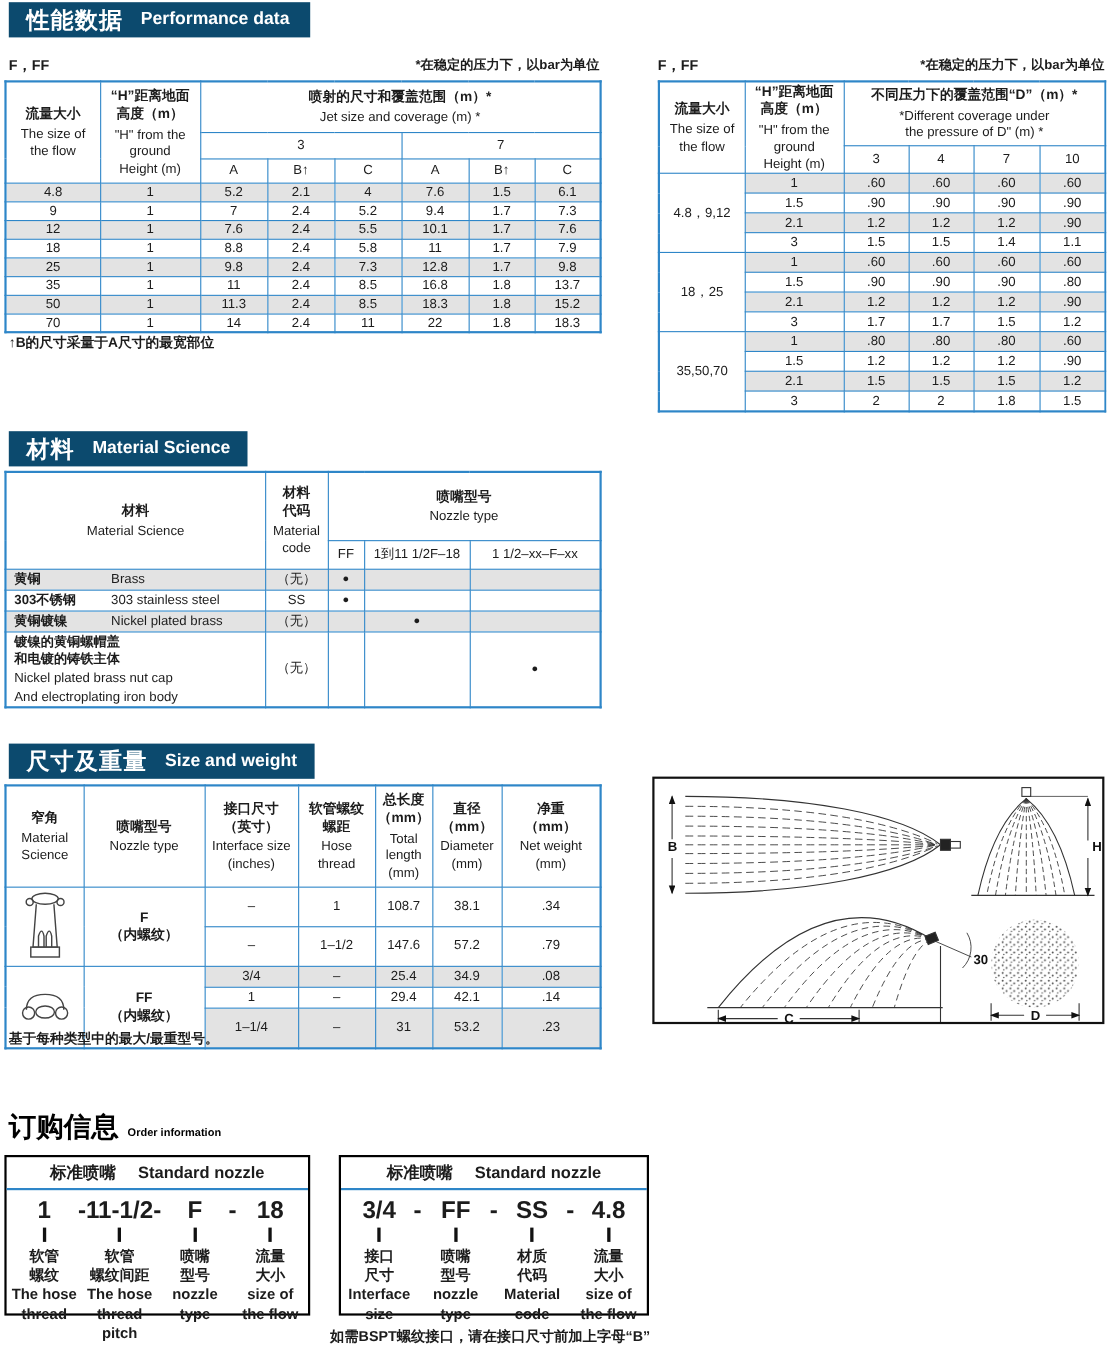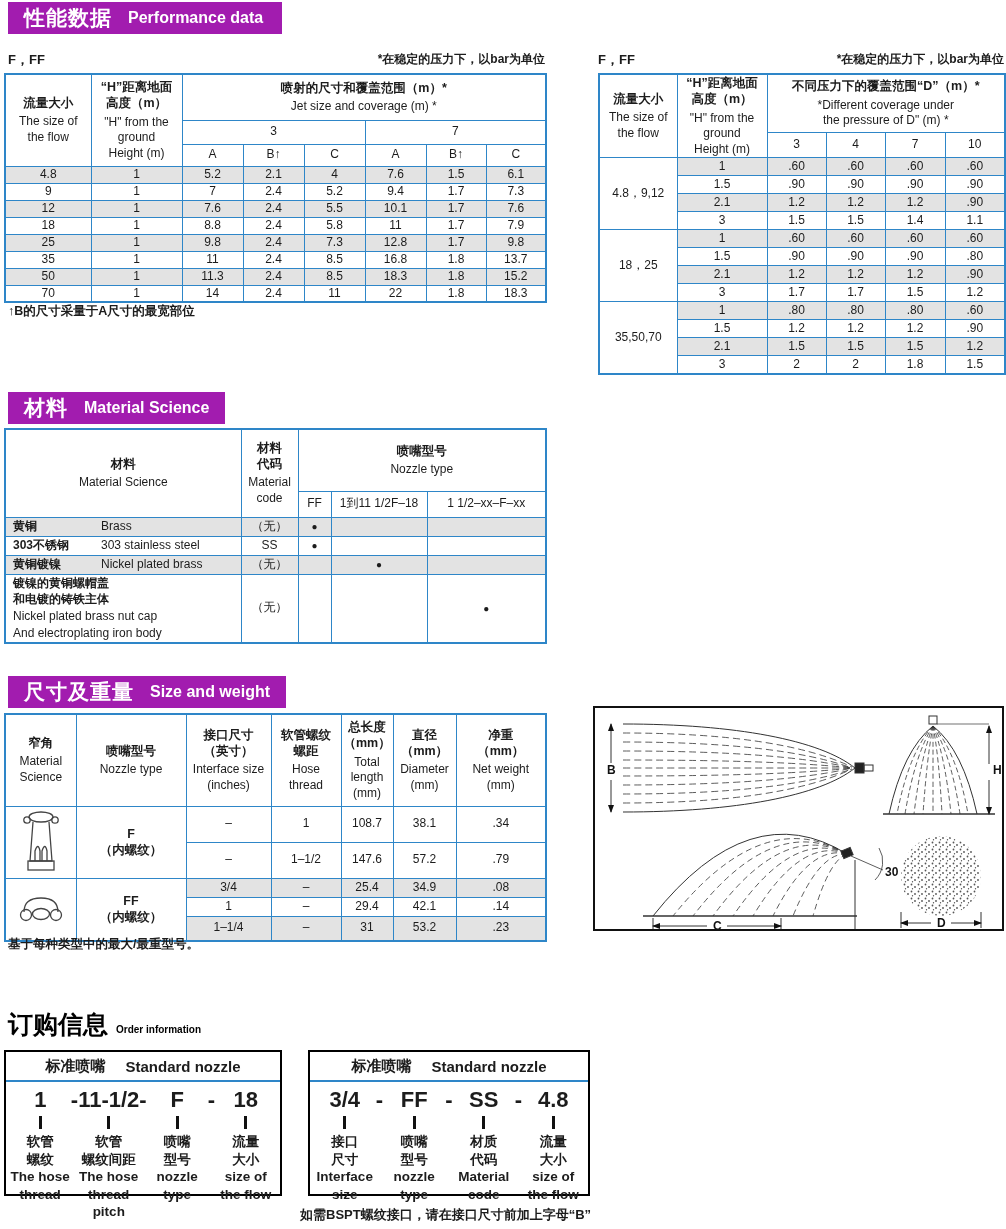--- a/index.html
+++ b/index.html
@@ -1,20 +1,20 @@
 <!DOCTYPE html>
 <html><head>
 <meta charset="utf-8">
 <style>
   html,body{margin:0;padding:0;background:#fff;}
   #page{position:relative;width:1006px;height:1229px;background:#fff;overflow:hidden;
         font-family:"Liberation Sans","DejaVu Sans",sans-serif;color:#1c1c1c;}
 
   
-  .band{position:absolute;background:#a21caf;color:#fff;display:flex;align-items:center;
+  .band{position:absolute;background:#0c4a6e;color:#fff;display:flex;align-items:center;
         padding:0 16px;height:32px;gap:16px;box-sizing:border-box;}
   .bzh{font-size:21px;font-weight:bold;letter-spacing:1px;}
   .ben{font-size:16px;font-weight:bold;}
 
   .model{position:absolute;font-weight:bold;font-size:13px;}
   .pnote{position:absolute;font-weight:bold;font-size:12px;text-align:right;}
   .fnote{position:absolute;font-weight:bold;font-size:12.5px;}
 
   
   table.blue{border-collapse:collapse;table-layout:fixed;position:absolute;border:2px solid #2e86c8;background:#fff;}
@@ -506,21 +506,21 @@
           <td class="gs">34.9</td>
           <td class="gs">.08</td>
         </tr>
         <tr style="height: 19px;">
           <td>1</td>
           <td>–</td>
           <td>29.4</td>
           <td>42.1</td>
           <td>.14</td>
         </tr>
-        <tr style="height: 25px;">
+        <tr style="height: 37px;">
           <td class="gs">1–1/4</td>
           <td class="gs">–</td>
           <td class="gs">31</td>
           <td class="gs">53.2</td>
           <td class="gs">.23</td>
         </tr>
       </tbody>
   </table>
 
   <div class="fnote" style="left:8px;top:936px;">基于每种类型中的最大/最重型号。</div>

